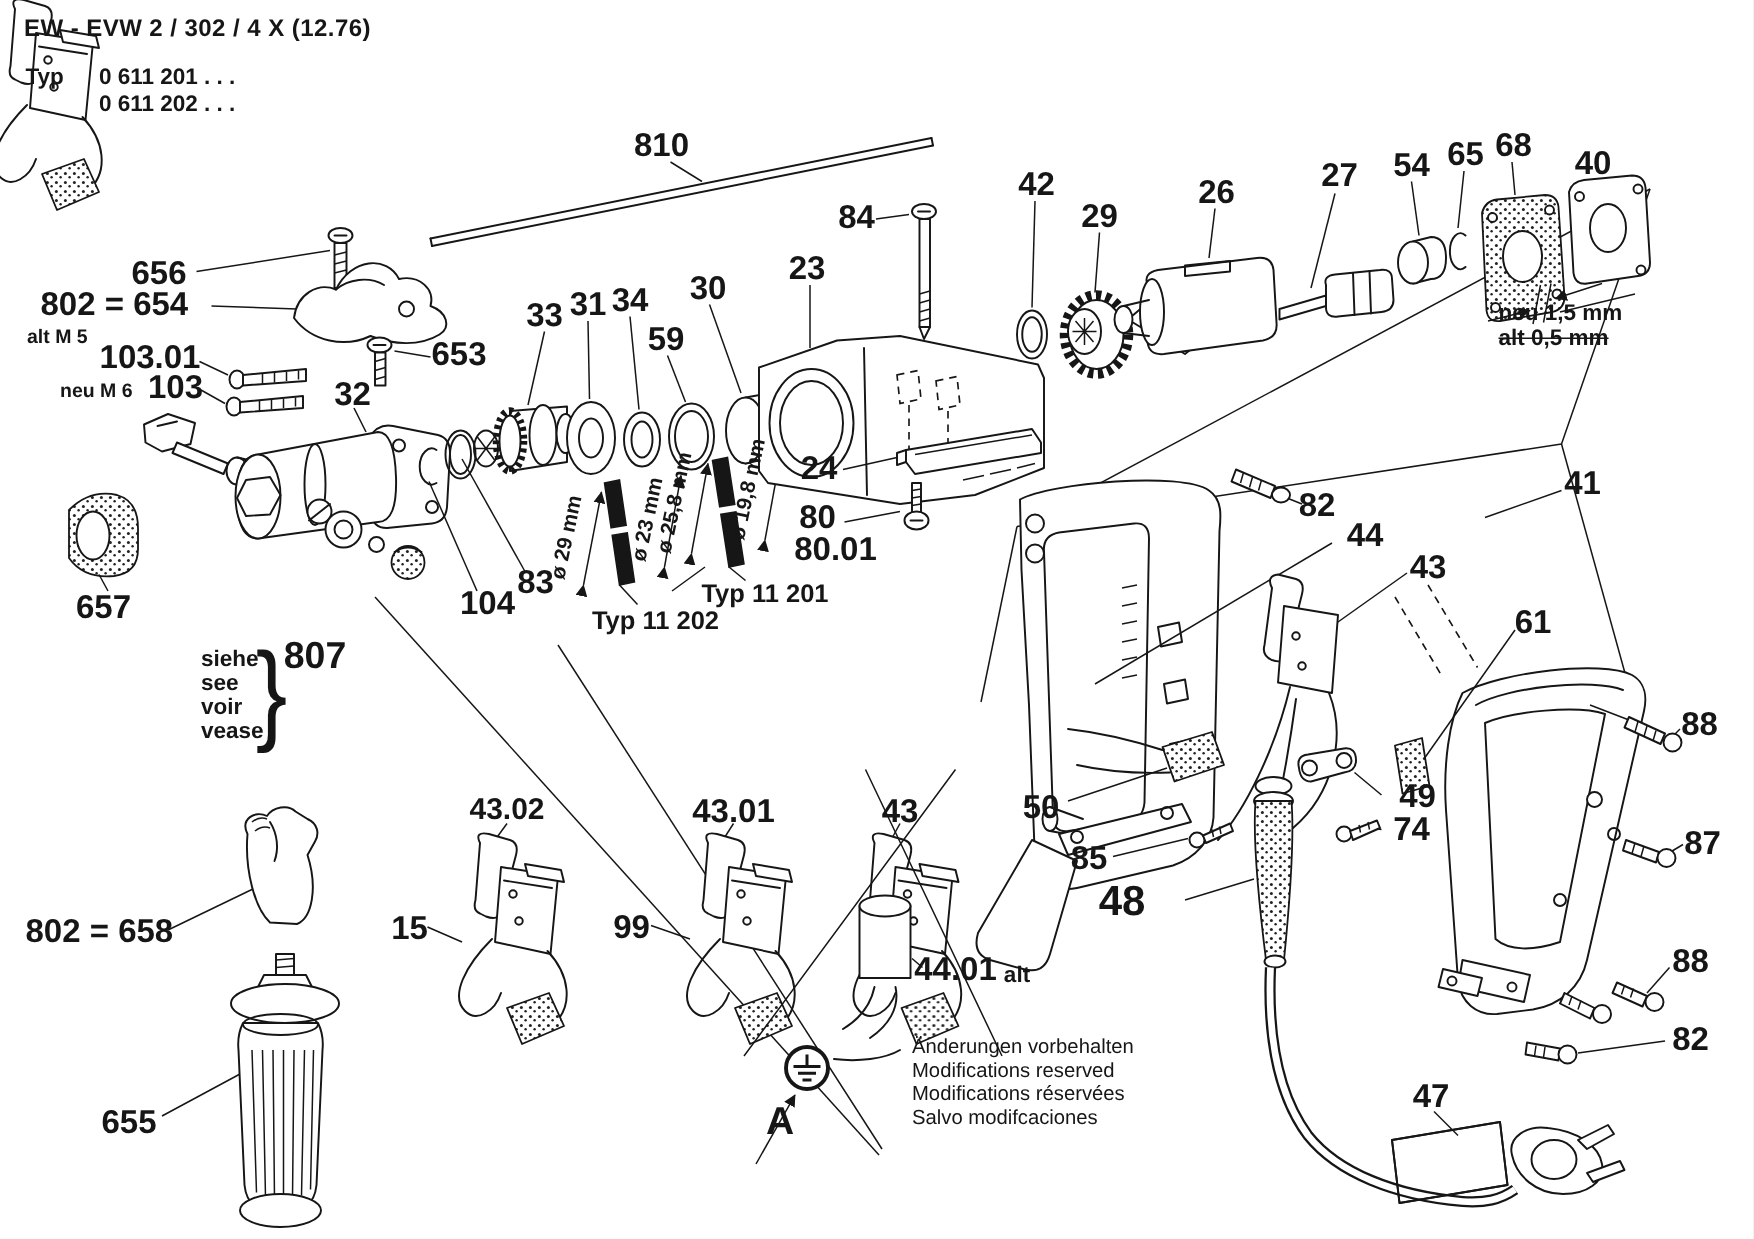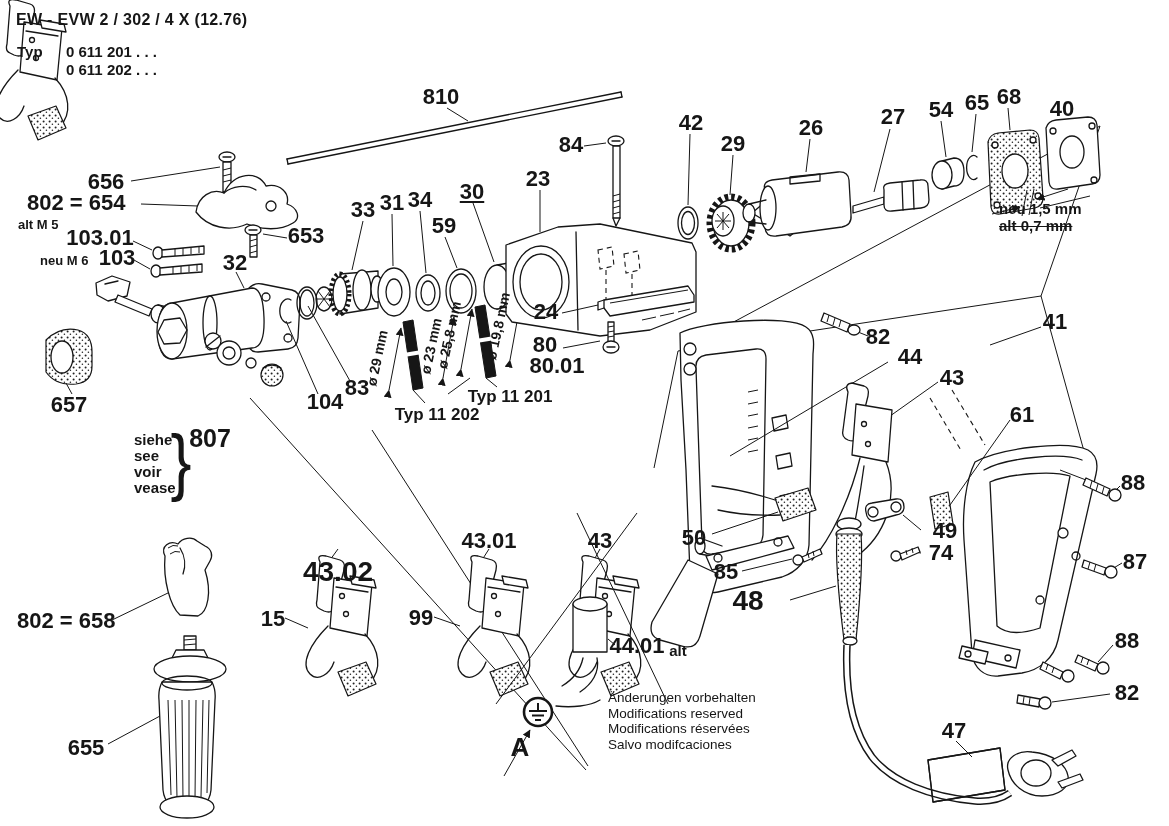--- a/index.html
+++ b/index.html
@@ -467,21 +467,21 @@
       <div class="lbl" style="left: 306px; top: 236px; font-size: 22px; transform: translate(-50%, -50%);">653</div>
       <div class="lbl la" style="left: 18px; top: 224px; font-size: 13px; transform: translate(0px, -50%);">alt M 5</div>
       <div class="lbl" style="left: 100px; top: 238px; font-size: 22px; transform: translate(-50%, -50%);">103.01</div>
       <div class="lbl la" style="left: 40px; top: 260px; font-size: 13px; transform: translate(0px, -50%);">neu M 6</div>
       <div class="lbl" style="left: 117px; top: 258px; font-size: 22px; transform: translate(-50%, -50%);">103</div>
       <div class="lbl" style="left: 235px; top: 263px; font-size: 22px; transform: translate(-50%, -50%);">32</div>
       <div class="lbl" style="left: 363px; top: 210px; font-size: 22px; transform: translate(-50%, -50%);">33</div>
       <div class="lbl" style="left: 392px; top: 203px; font-size: 22px; transform: translate(-50%, -50%);">31</div>
       <div class="lbl" style="left: 420px; top: 200px; font-size: 22px; transform: translate(-50%, -50%);">34</div>
       <div class="lbl" style="left: 444px; top: 226px; font-size: 22px; transform: translate(-50%, -50%);">59</div>
-      <div class="lbl" style="left: 472px; top: 192px; font-size: 22px; transform: translate(-50%, -50%); text-decoration: underline;">30</div>
+      <div class="lbl" style="left: 472px; top: 192px; font-size: 22px; transform: translate(-50%, -50%);">30</div>
       <div class="lbl" style="left: 538px; top: 179px; font-size: 22px; transform: translate(-50%, -50%);">23</div>
       <div class="lbl" style="left: 546px; top: 312px; font-size: 22px; transform: translate(-50%, -50%);">24</div>
       <div class="lbl" style="left: 545px; top: 345px; font-size: 22px; transform: translate(-50%, -50%);">80</div>
       <div class="lbl" style="left: 557px; top: 366px; font-size: 22px; transform: translate(-50%, -50%);">80.01</div>
       <div class="lbl" style="left: 69px; top: 405px; font-size: 22px; transform: translate(-50%, -50%);">657</div>
       <div class="lbl" style="left: 325px; top: 402px; font-size: 22px; transform: translate(-50%, -50%);">104</div>
       <div class="lbl" style="left: 357px; top: 388px; font-size: 22px; transform: translate(-50%, -50%);">83</div>
       <div class="lbl" style="left: 210px; top: 438px; font-size: 25px; transform: translate(-50%, -50%);">807</div>
       <div class="lbl" style="left: 377px; top: 358px; font-size: 14px; transform: translate(-50%, -50%) rotate(-78deg);">ø 29 mm</div>
       <div class="lbl" style="left: 431px; top: 346px; font-size: 14px; transform: translate(-50%, -50%) rotate(-78deg);">ø 23 mm</div>
@@ -500,21 +500,21 @@
       <div class="lbl" style="left: 1127px; top: 693px; font-size: 22px; transform: translate(-50%, -50%);">82</div>
       <div class="lbl" style="left: 945px; top: 531px; font-size: 22px; transform: translate(-50%, -50%);">49</div>
       <div class="lbl" style="left: 941px; top: 553px; font-size: 22px; transform: translate(-50%, -50%);">74</div>
       <div class="lbl" style="left: 726px; top: 572px; font-size: 22px; transform: translate(-50%, -50%);">85</div>
       <div class="lbl" style="left: 748px; top: 601px; font-size: 28px; transform: translate(-50%, -50%);">48</div>
       <div class="lbl" style="left: 694px; top: 538px; font-size: 22px; transform: translate(-50%, -50%);">50</div>
       <div class="lbl" style="left: 954px; top: 731px; font-size: 22px; transform: translate(-50%, -50%);">47</div>
       <div class="lbl la" style="left: 17px; top: 621px; font-size: 22px; transform: translate(0px, -50%);">802 = 658</div>
       <div class="lbl" style="left: 86px; top: 748px; font-size: 22px; transform: translate(-50%, -50%);">655</div>
       <div class="lbl" style="left: 273px; top: 619px; font-size: 22px; transform: translate(-50%, -50%);">15</div>
-      <div class="lbl" style="left: 338px; top: 572px; font-size: 28px; transform: translate(-50%, -50%);">43.02</div>
+      <div class="lbl" style="left: 338px; top: 540px; font-size: 20px; transform: translate(-50%, -50%);">43.02</div>
       <div class="lbl" style="left: 421px; top: 618px; font-size: 22px; transform: translate(-50%, -50%);">99</div>
       <div class="lbl" style="left: 489px; top: 541px; font-size: 22px; transform: translate(-50%, -50%);">43.01</div>
       <div class="lbl" style="left: 600px; top: 541px; font-size: 22px; transform: translate(-50%, -50%);">43</div>
       <div class="lbl" style="left: 637px; top: 646px; font-size: 22px; transform: translate(-50%, -50%);">44.01</div>
       <div class="lbl" style="left: 678px; top: 650px; font-size: 15px; transform: translate(-50%, -50%);">alt</div>
       <div class="lbl" style="left: 520px; top: 747px; font-size: 26px; transform: translate(-50%, -50%);">A</div>
     </div>
 
 <div class="stat" id="doc-code">EW - EVW 2 / 302 / 4 X (12.76)</div>
 <div class="stat" id="typ-label">Typ</div>
@@ -523,21 +523,21 @@
 
 <div class="stat" id="see-block">
   <div>siehe</div>
   <div>see</div>
   <div>voir</div>
   <div>vease</div>
 </div>
 <div id="brace">}</div>
 
 <div class="stat" id="clr-new">neu 1,5 mm</div>
-<div class="stat" id="clr-old">alt  0,7 mm</div>
+<div class="stat" id="clr-old">alt  0,5 mm</div>
 
 <div class="stat" id="rev-block">
   <div>Änderungen vorbehalten</div>
   <div>Modifications reserved</div>
   <div>Modifications réservées</div>
   <div>Salvo modifcaciones</div>
 </div>
 
 <div class="stat" id="co-block">
 </div>

